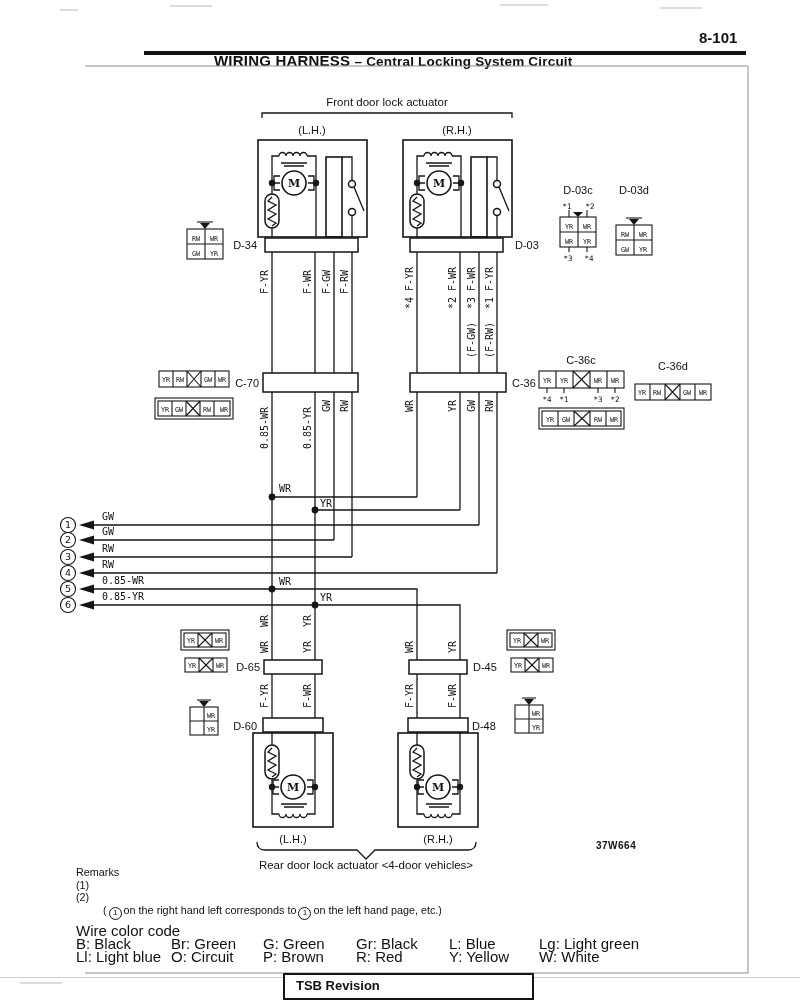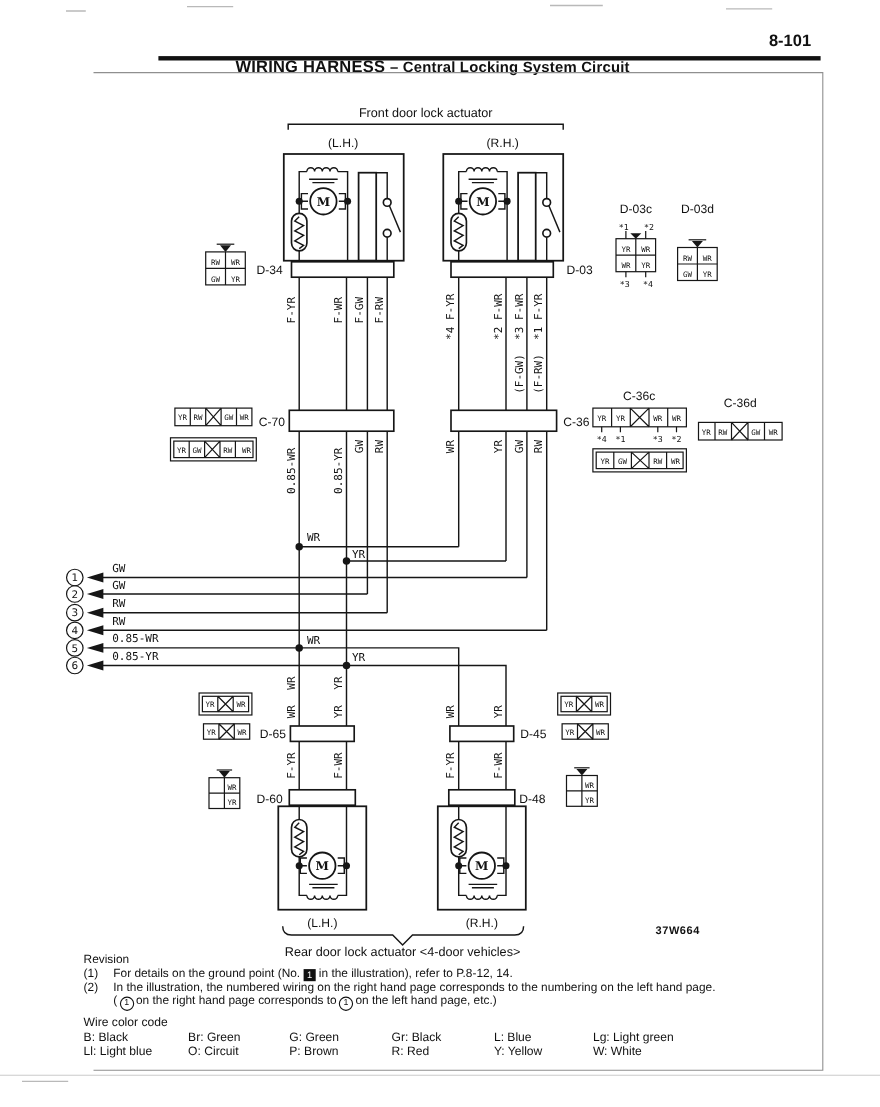--- a/index.html
+++ b/index.html
@@ -34,21 +34,21 @@
   #rule{position:absolute;left:144px;top:51px;width:602px;height:4px;background:#121212;}
   
   #remarks{position:absolute;left:76px;top:866px;width:665px;font-size:10.8px;line-height:12.6px;}
   .rrow{display:flex;}
   .rnum{width:27px;flex:0 0 27px;}
   .rind{padding-left:27px;}
   .badge{display:inline-block;background:#111;color:#fff;width:11px;height:11px;
          font-size:8.5px;line-height:11px;text-align:center;margin:0 3px;vertical-align:-1px;}
   .circ{display:inline-block;width:11px;height:11px;border:1px solid #111;border-radius:50%;
         font-size:8px;line-height:10px;text-align:center;vertical-align:-1px;margin:0 2px;}
-  #colors{position:absolute;left:76px;top:924px;width:670px;font-size:11px;line-height:13px;}
+  #colors{position:absolute;left:76px;top:924px;width:670px;font-size:15px;line-height:13px;}
   #colors .crow{display:grid;grid-template-columns:95px 92px 93px 93px 90px auto;}
   
   #tsbline{position:absolute;left:0;top:977px;width:800px;height:1px;background:#cfcfcf;}
   #tsb{position:absolute;left:283px;top:973px;width:236px;height:23px;border:2px solid #151515;
        background:#fff;font-weight:bold;font-size:13px;line-height:22px;padding-left:11px;}
 </style>
 </head>
 <body>
 
 <div id="page">
@@ -372,31 +372,29 @@
     <g>
       <text class="tt" x="293" y="843">(L.H.)</text>
       <text class="tt" x="438" y="843">(R.H.)</text>
       <path class="w" d="M257,842 Q257,850 265,850 H357 L366,859 L375,850 H468 Q476,850 476,842"></path>
       <text class="tg" x="366" y="869">Rear door lock actuator &lt;4-door vehicles&gt;</text>
       <text class="tf" x="596" y="849">37W664</text>
     </g>
   </svg>
 
   <div id="remarks">
-    <div>Revision</div>
+    <div>Remarks</div>
     <div class="rrow">
       <span class="rnum">(1)</span>
-      <span><span>For details on the ground point (No.</span><span class="badge">1</span><span>in the illustration), refer to P.8-12, 14.</span></span>
     </div>
     <div class="rrow">
       <span class="rnum">(2)</span>
-      <span>In the illustration, the numbered wiring on the right hand page corresponds to the numbering on the left hand page.</span>
     </div>
     <div class="rind">
-      <span>(</span><span class="circ">1</span><span>on the right hand page corresponds to</span><span class="circ">1</span><span>on the left hand page, etc.)</span>
+      <span>(</span><span class="circ">1</span><span>on the right hand left corresponds to</span><span class="circ">1</span><span>on the left hand page, etc.)</span>
     </div>
   </div>
 
   <div id="colors">
     <div>Wire color code</div>
     <div class="crow">
       <span>B: Black</span>
       <span>Br: Green</span>
       <span>G: Green</span>
       <span>Gr: Black</span>
@@ -407,14 +405,15 @@
       <span>Ll: Light blue</span>
       <span>O: Circuit</span>
       <span>P: Brown</span>
       <span>R: Red</span>
       <span>Y: Yellow</span>
       <span>W: White</span>
     </div>
   </div>
 
   <div id="tsbline"></div>
+  <div id="tsb">TSB Revision</div>
 
 </div>
 
 </body></html>

